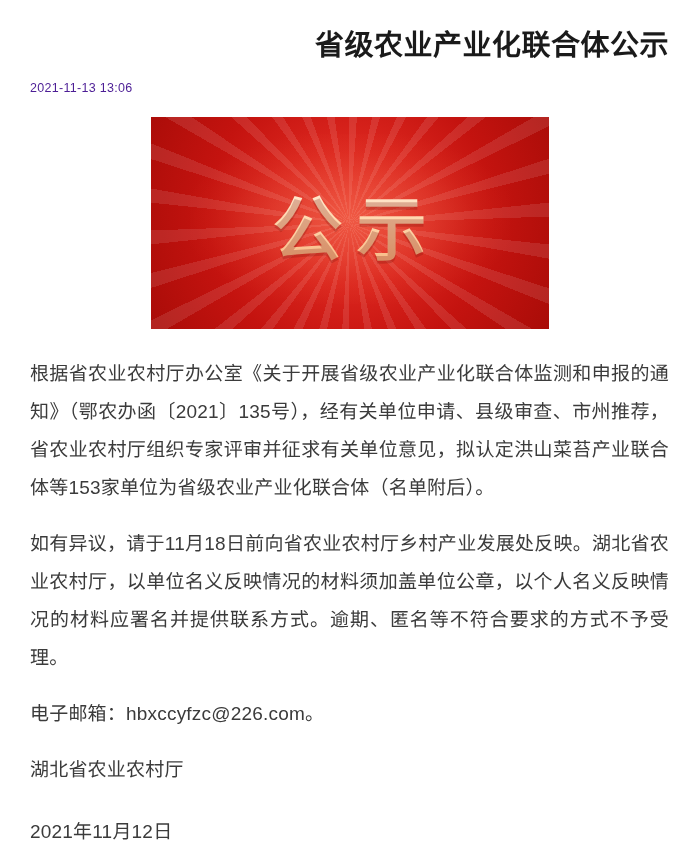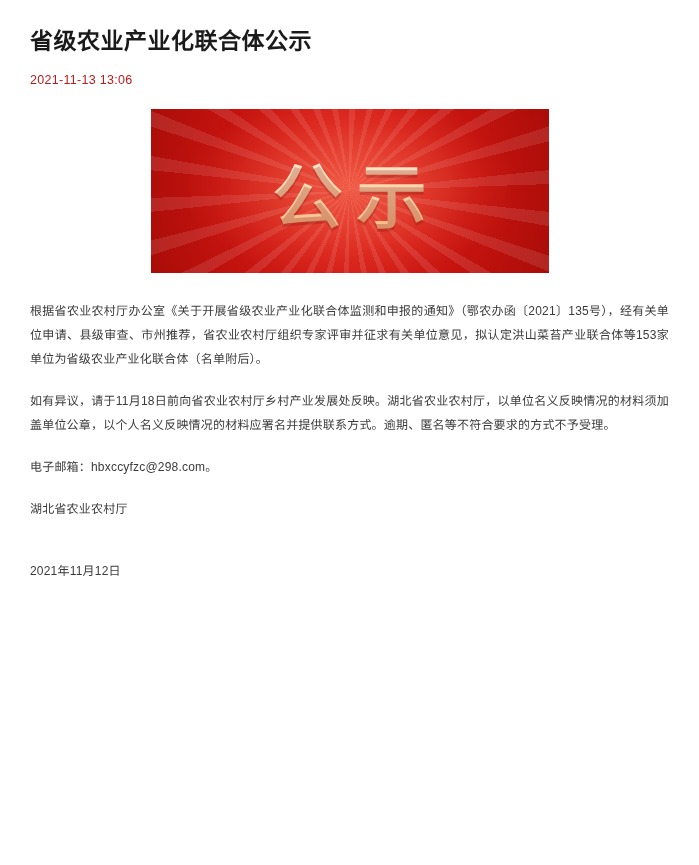--- a/index.html
+++ b/index.html
@@ -13,42 +13,43 @@
     font-family: "Liberation Sans", "DejaVu Sans", sans-serif;
     color: #333333;
   }
   .page {
     width: 699px;
     box-sizing: border-box;
     padding: 26px 30px 30px 30px;
     background: #ffffff;
   }
   .article-title {
-    font-size: 23px;
+    font-size: 29px;
     line-height: 1.35;
     font-weight: bold;
     color: #1a1a1a;
     margin: 0 0 16px 0;
     letter-spacing: 0.5px;
+    text-align: right;
   }
   .article-meta {
     font-size: 12.5px;
-    color: #b91c1c;
+    color: #4c1d95;
     margin: 0 0 22px 0;
     letter-spacing: 0.3px;
   }
   .figure-wrap {
     text-align: center;
     margin: 0 0 26px 0;
   }
   .notice-banner {
     display: inline-block;
     position: relative;
     width: 398px;
-    height: 164px;
+    height: 212px;
     background:
       radial-gradient(circle at 50% 46%, #e8352a 0%, #d8231c 34%, #c4130f 62%, #a90c08 100%);
     overflow: hidden;
     vertical-align: top;
   }
   .notice-banner .rays {
     position: absolute;
     inset: -30%;
     background:
       repeating-conic-gradient(from 0deg at 50% 50%,
@@ -80,35 +81,35 @@
     letter-spacing: 14px;
     text-indent: 14px;
     color: #ffe9cf;
     background: linear-gradient(180deg, #fff4e6 0%, #ffd9b0 45%, #f6b27a 100%);
     -webkit-background-clip: text;
     background-clip: text;
     -webkit-text-fill-color: transparent;
     text-shadow: 0 3px 0 rgba(120,10,5,0.25);
   }
   .body-text p {
-    font-size: 12px;
+    font-size: 19px;
     line-height: 2.0;
     color: #3b3b3b;
     margin: 0 0 18px 0;
     text-align: justify;
     letter-spacing: 0.2px;
   }
   .body-text p.indent {
     text-indent: 0;
   }
   .body-text p:last-child {
     margin-bottom: 12px;
   }
   .sign-block p {
-    margin-bottom: 38px;
+    margin-bottom: 24px;
   }
 </style>
 </head>
 <body>
 
 <div class="page">
 
   <h1 class="article-title">省级农业产业化联合体公示</h1>
 
   <div class="article-meta">2021-11-13 13:06</div>
@@ -117,21 +118,21 @@
     <div class="notice-banner">
       <div class="rays"></div>
       <div class="glow"></div>
       <div class="banner-text">公示</div>
     </div>
   </div>
 
   <div class="body-text">
     <p class="indent">根据省农业农村厅办公室《关于开展省级农业产业化联合体监测和申报的通知》（鄂农办函〔2021〕135号），经有关单位申请、县级审查、市州推荐，省农业农村厅组织专家评审并征求有关单位意见，拟认定洪山菜苔产业联合体等153家单位为省级农业产业化联合体（名单附后）。</p>
     <p class="indent">如有异议，请于11月18日前向省农业农村厅乡村产业发展处反映。湖北省农业农村厅，以单位名义反映情况的材料须加盖单位公章，以个人名义反映情况的材料应署名并提供联系方式。逾期、匿名等不符合要求的方式不予受理。</p>
-    <p>电子邮箱：hbxccyfzc@298.com。</p>
+    <p>电子邮箱：hbxccyfzc@226.com。</p>
 
     <div class="sign-block">
       <p>湖北省农业农村厅</p>
       <p>2021年11月12日</p>
     </div>
   </div>
 
 </div>
 
 </body></html>

